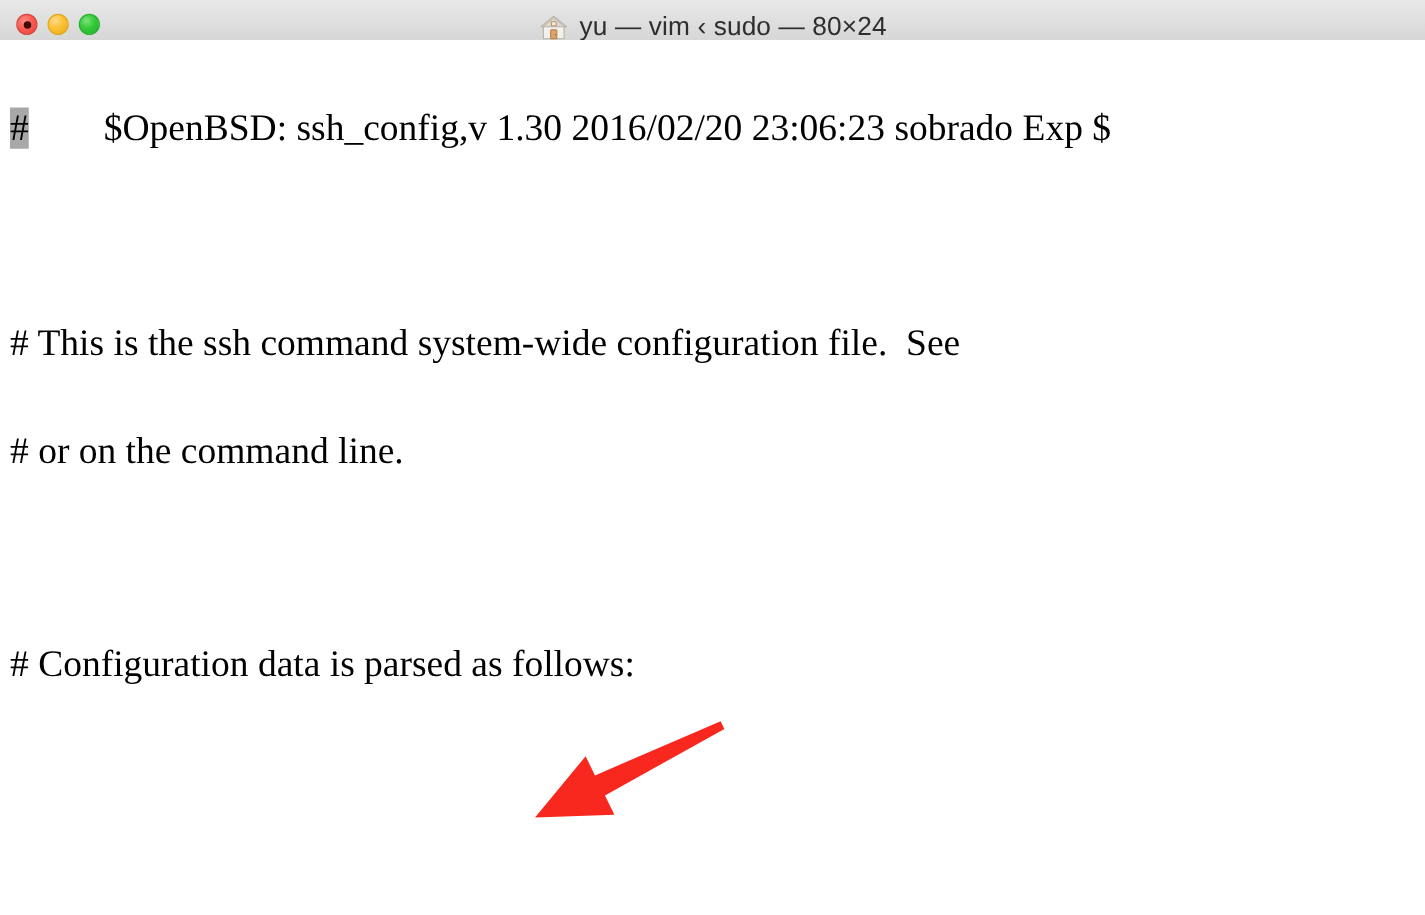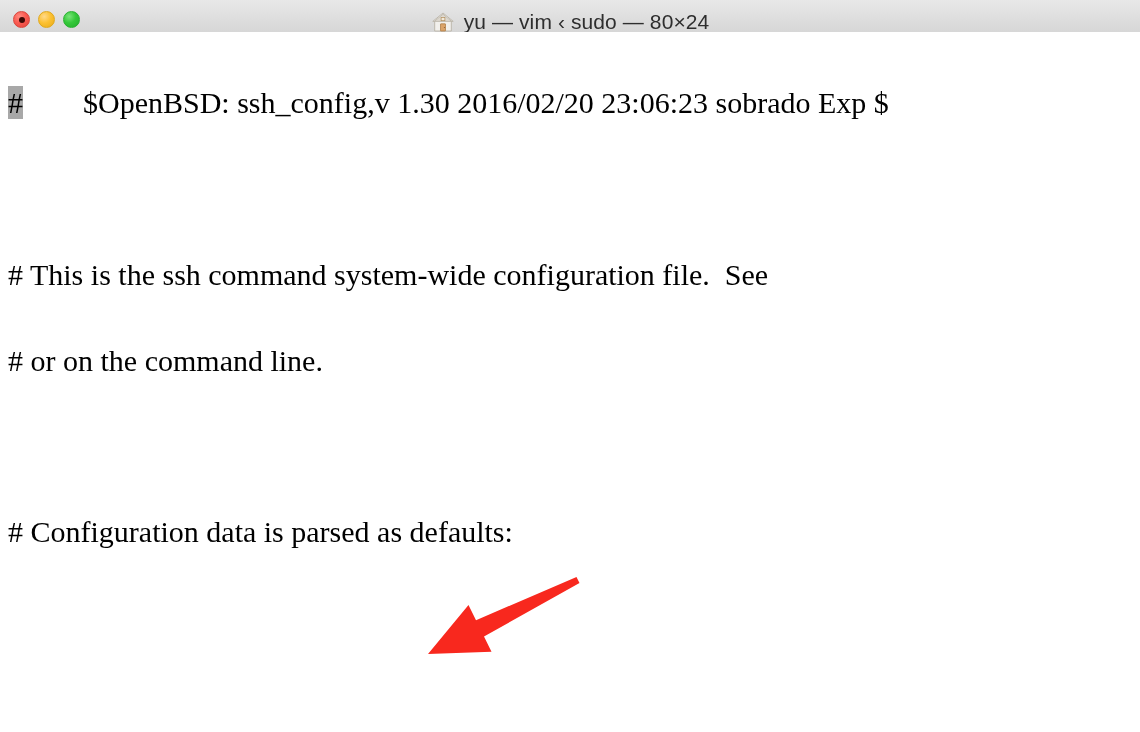--- a/index.html
+++ b/index.html
@@ -141,21 +141,21 @@
       <span id="title-text">yu — vim ‹ sudo — 80×24</span>
     </div>
   </div>
 
   <div id="terminal">
     <div class="trow" id="line-0"><span class="cursor">#</span><span id="line-0-rest">        $OpenBSD: ssh_config,v 1.30 2016/02/20 23:06:23 sobrado Exp $</span></div>
     <div class="trow">&nbsp;</div>
     <div class="trow"># This is the ssh command system-wide configuration file.  See</div>
     <div class="trow"># or on the command line.</div>
     <div class="trow">&nbsp;</div>
-    <div class="trow"># Configuration data is parsed as defaults:</div>
+    <div class="trow"># Configuration data is parsed as follows:</div>
     
     
     
     
     
     
     
     
     
     

